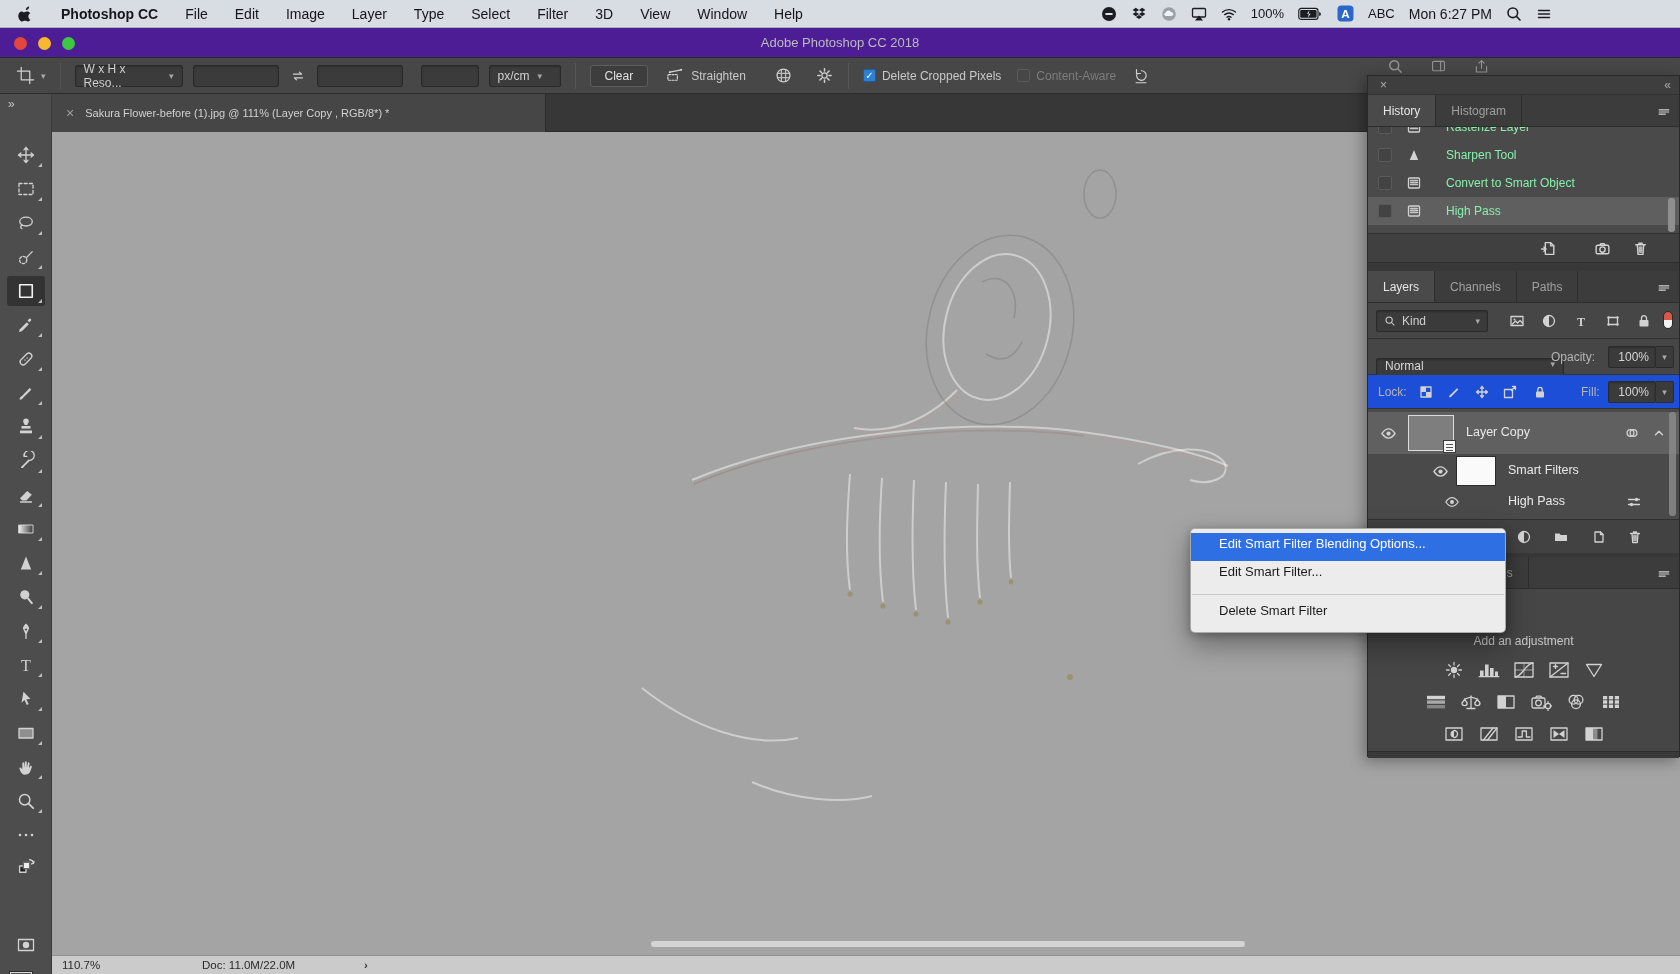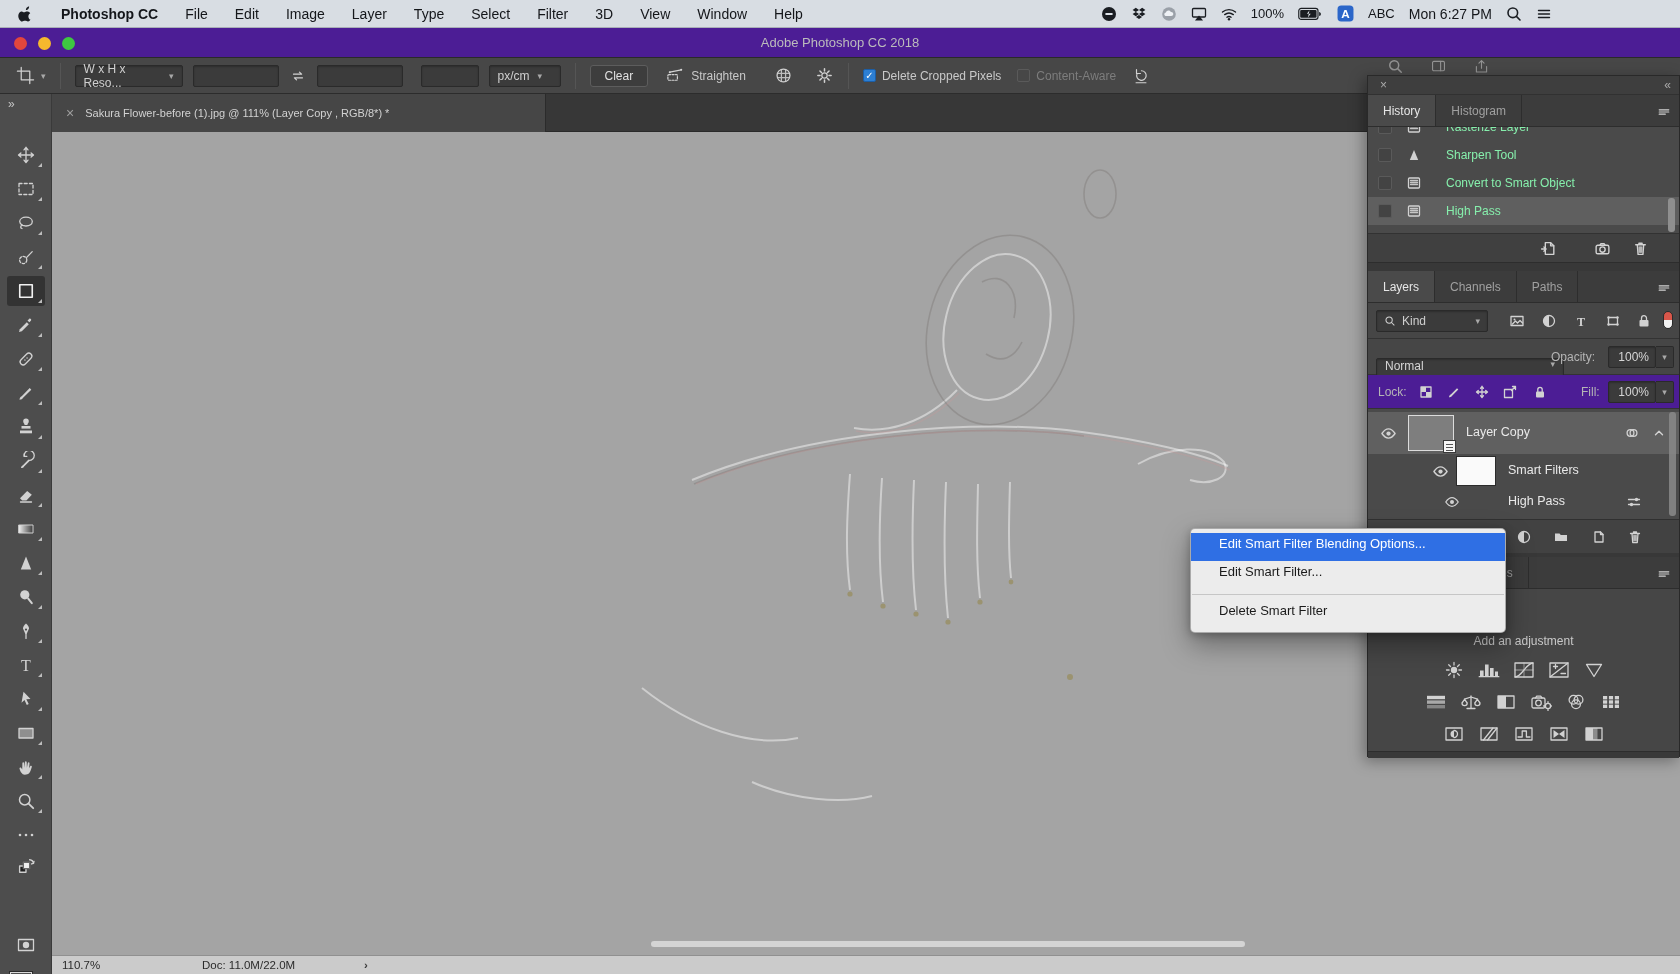--- a/index.html
+++ b/index.html
@@ -97,21 +97,21 @@
 #kindbox{position:absolute;left:8px;top:7px;width:112px;height:22px;display:flex;align-items:center;gap:6px;padding:0 7px;color:#cfcfcf;font-size:12px}
 #kindbox .ob-chev{margin-left:auto}
 #layersfilter .ficon{position:absolute;top:10px}
 #filtertoggle{position:absolute;right:6px;top:8px;width:10px;height:18px;border-radius:5px;background:linear-gradient(#d8564a 0 52%,#f2f2f2 52% 100%);border:1px solid #2b2b2b}
 #blendrow{position:absolute;left:0;top:263px;width:100%;height:36px;background:#464646;border-bottom:1px solid #333}
 #blendsel{position:absolute;left:8px;top:19px;width:188px;height:22px;display:flex;align-items:flex-start;padding:0 8px;color:#d6d6d6;font-size:12px}
 #blendsel .ob-chev{margin-left:auto}
 .rlabel{position:absolute;font-size:12px;color:#b5b5b5;top:11px}
 .vwell{position:absolute;top:7px;height:22px;display:flex;align-items:center;justify-content:flex-end;padding:0 6px;color:#d6d6d6;font-size:12px}
 .vchev{position:absolute;top:7px;height:22px;width:18px;display:flex;align-items:center;justify-content:center;color:#a8a8a8;font-size:9px;background:#3b3b3b;border:1px solid #2a2a2a;border-left:none;border-radius:0 2px 2px 0}
-#lockrow{position:absolute;left:0;top:299px;width:100%;height:34px;background:#4c1d95;border-bottom:1px solid #333}
+#lockrow{position:absolute;left:0;top:299px;width:100%;height:34px;background:#1d4ed8;border-bottom:1px solid #333}
 #lockrow .licon{position:absolute;top:9px}
 #layerslist{position:absolute;left:0;top:333px;width:100%;height:110px;background:#4a4a4a}
 .lrow{position:absolute;left:0;width:100%}
 .lrow.sel{background:#606060}
 .lrow .eye{position:absolute}
 .lthumb{position:absolute;background:#7e7e7e;border:1px solid #dcdcdc}
 .lthumb .sobadge{position:absolute;right:-3px;bottom:-3px;width:13px;height:13px;background:#f6f6f6;border:1px solid #3a3a3a}
 .lthumb .sobadge i{position:absolute;left:2px;right:2px;height:1px;background:#555}
 .lname{position:absolute;font-size:12.5px;color:#e9e9e9;white-space:nowrap}
 #layersscroll{position:absolute;right:3px;top:336px;width:7px;height:104px;border-radius:3px;background:#8a8a8a;opacity:.85}

